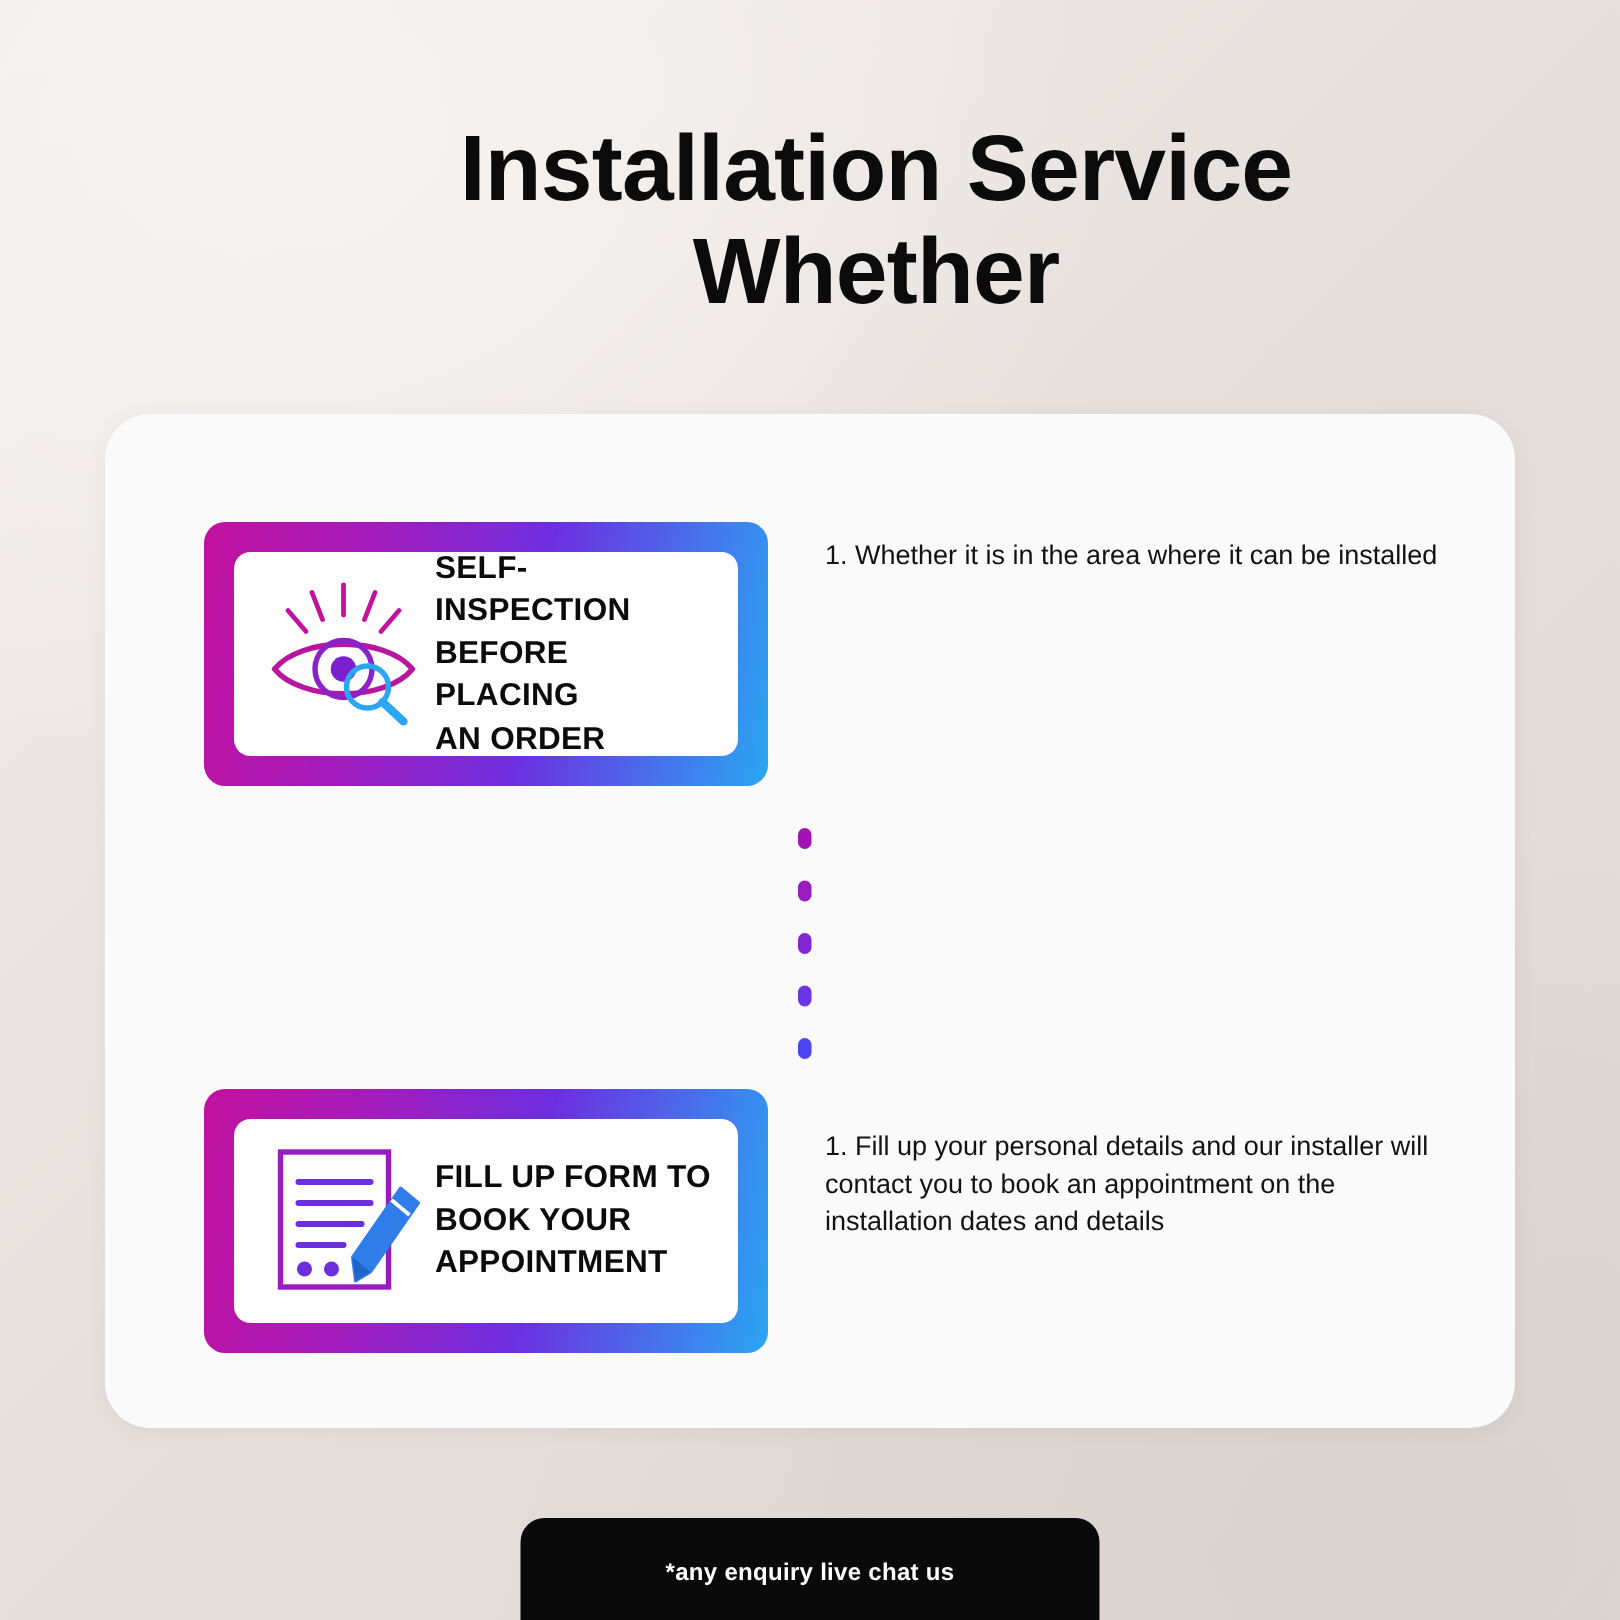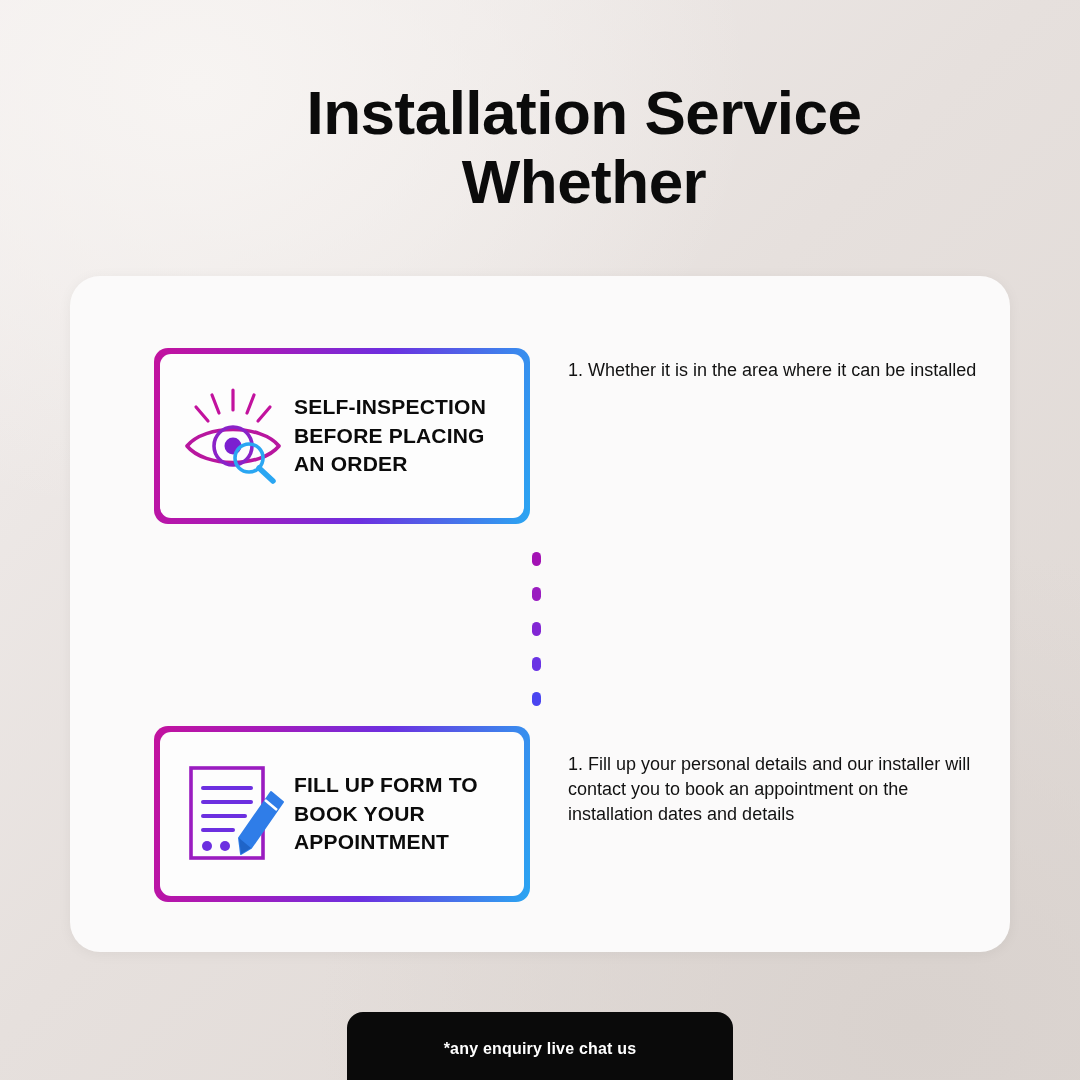--- a/index.html
+++ b/index.html
@@ -58,25 +58,24 @@
 
   .step-1 { left: 66px; top: 72px; }
   .step-2 { left: 66px; top: 450px; }
 
   
   .card {
     position: relative;
     width: 376px;
     height: 176px;
     border-radius: 14px;
-    padding: 6px;
+    padding: 20px;
     background: linear-gradient(100deg, #c2129e 0%, #a41bbb 28%, #6c2fe0 58%, #2aa6f2 100%);
     box-sizing: border-box;
     flex: none;
-    margin-left: 18px;
   }
   .card-inner {
     width: 100%;
     height: 100%;
     background: #fdfdfd;
     border-radius: 11px;
     display: flex;
     align-items: center;
     box-sizing: border-box;
     padding: 0 14px 0 16px;

